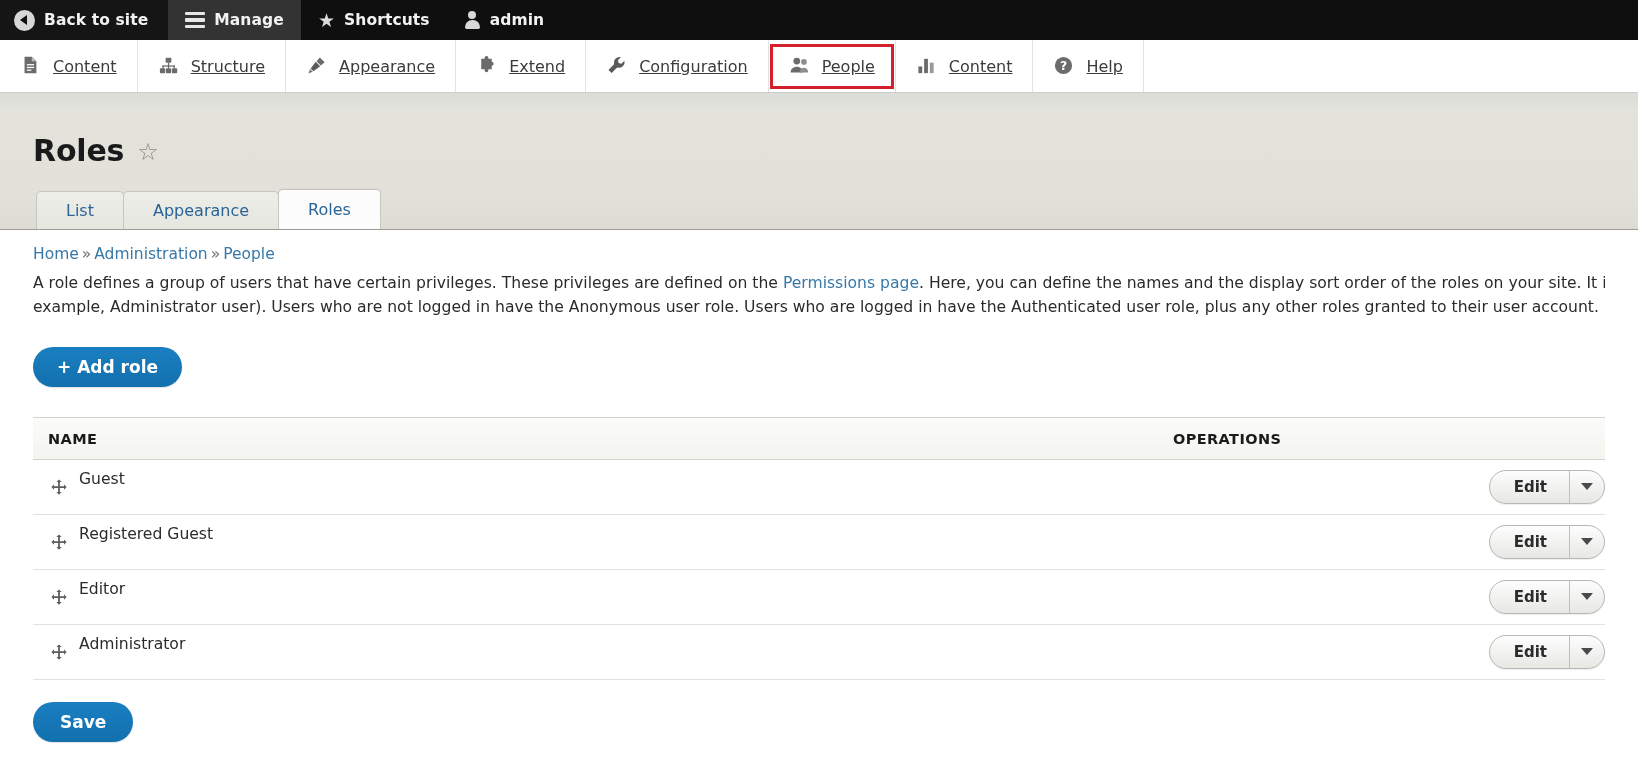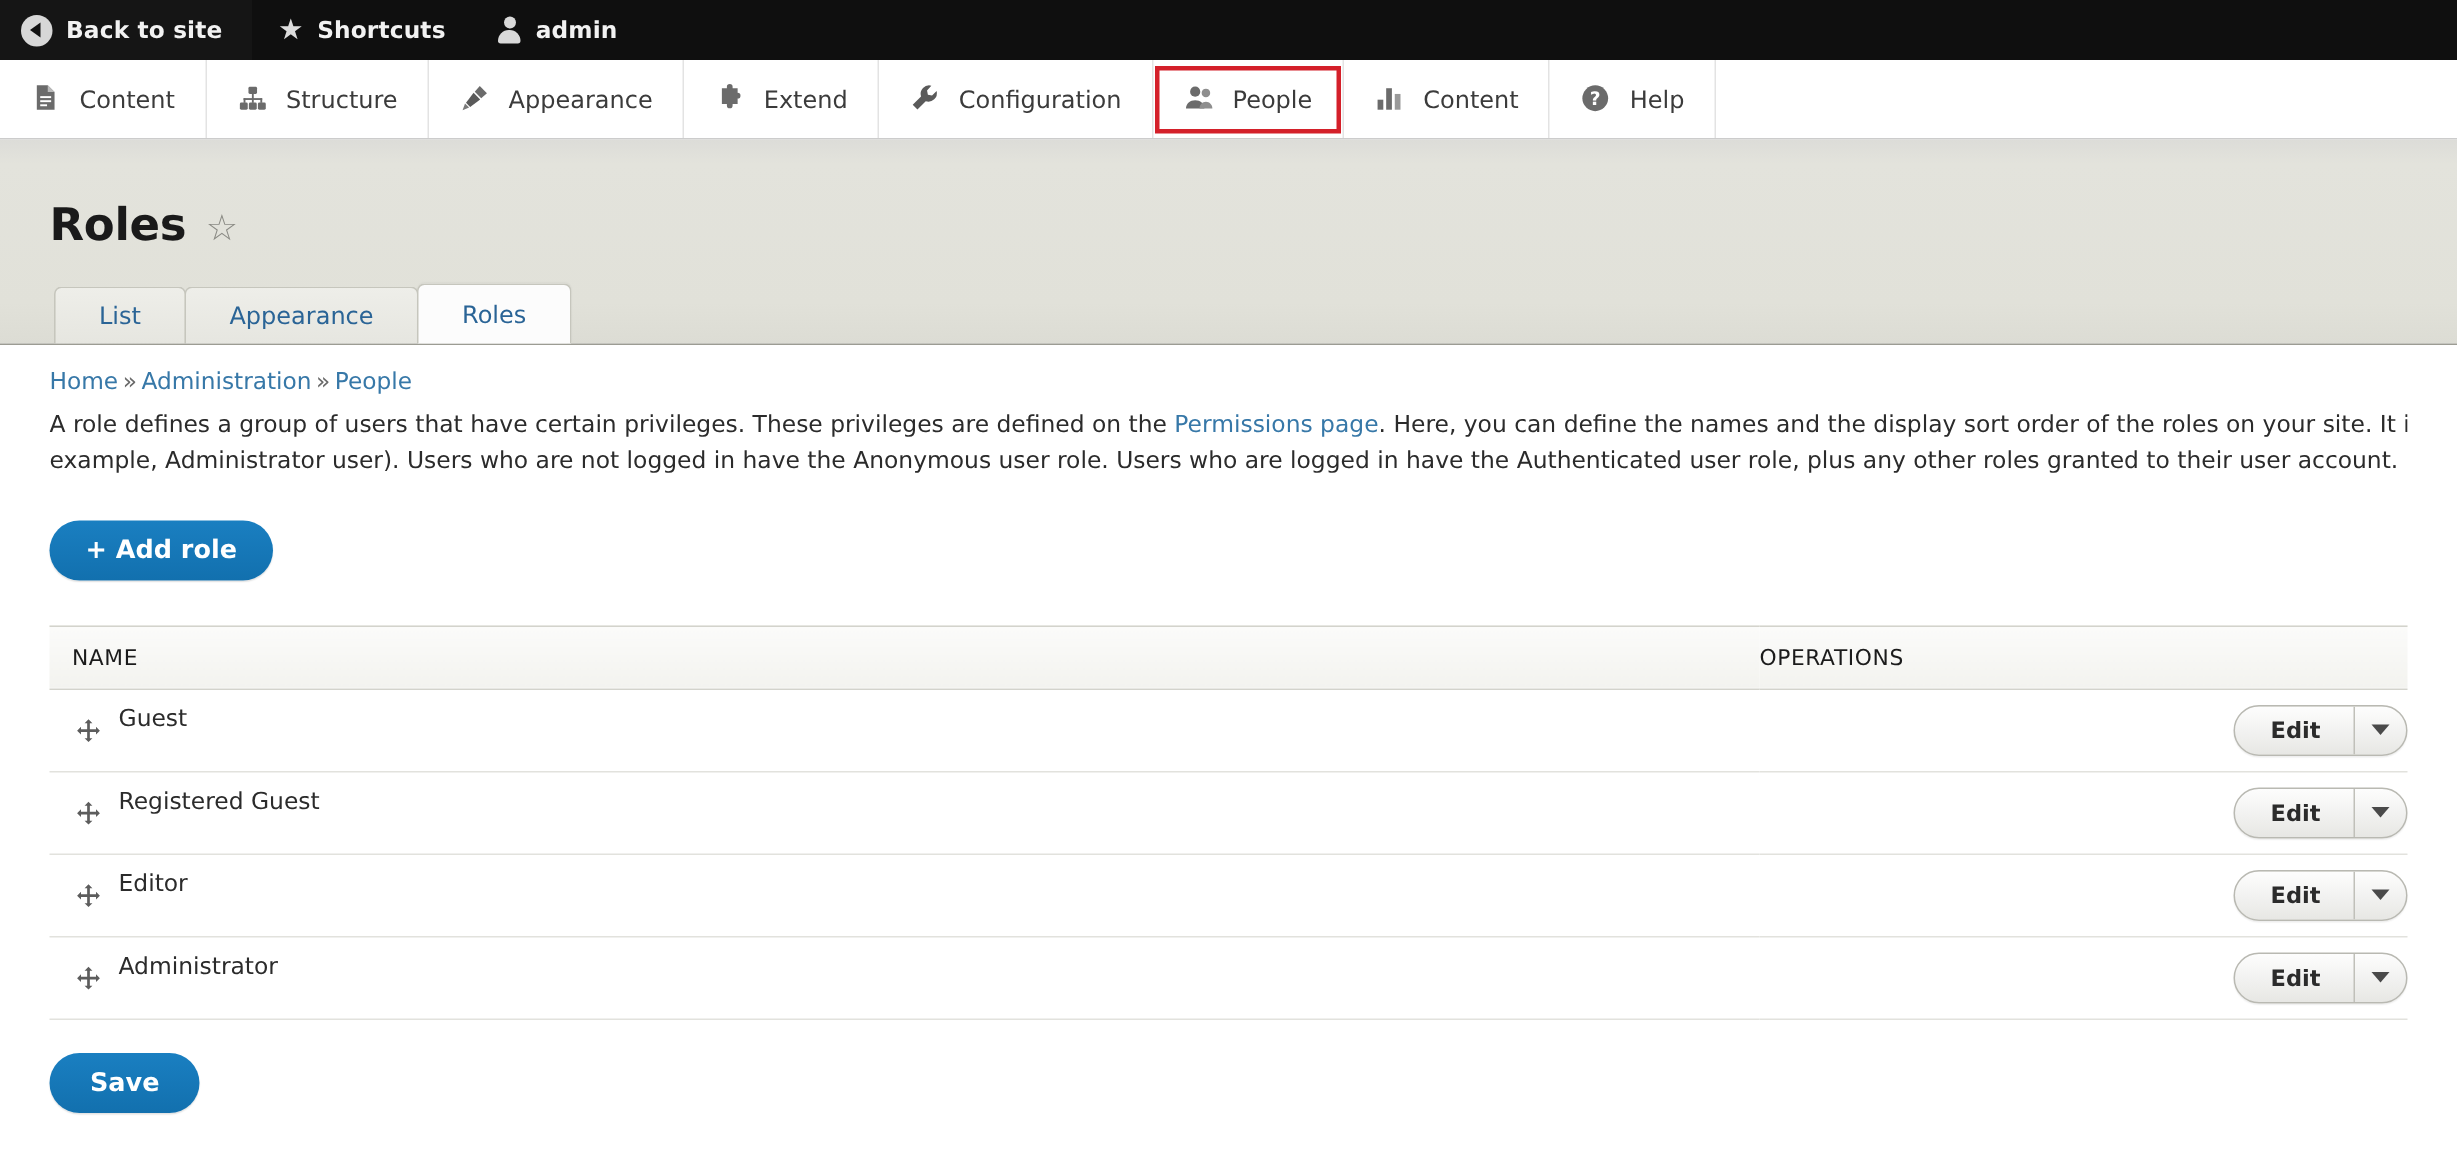--- a/index.html
+++ b/index.html
@@ -85,20 +85,21 @@
     display: flex;
     align-items: center;
     gap: 11px;
     padding: 0 20px;
     font-size: 16px;
     color: #3b3b3b;
     border-right: 1px solid #e3e3e3;
     cursor: pointer;
     position: relative;
     white-space: nowrap;
+    text-decoration: underline;
   }
   .menu-item:first-child { border-left: none; }
   .menu-item.highlighted::after {
     content: "";
     position: absolute;
     left: 1px; right: 1px; top: 4px; bottom: 3px;
     border: 3px solid #d4202a;
     pointer-events: none;
   }
   .menu-item .mico { width: 22px; height: 22px; display: block; }
@@ -213,21 +214,21 @@
   
   table.roles {
     width: 100%;
     border-collapse: collapse;
     margin-top: 30px;
     font-size: 15.5px;
   }
   table.roles thead th {
     text-align: left;
     font-size: 14.5px;
-    font-weight: normal;
+    font-weight: bold;
     letter-spacing: 0.4px;
     color: #1b1b1b;
     padding: 13px 0 12px 0;
     background: linear-gradient(to bottom,#fbfbfa,#f3f3ef);
     border-top: 1px solid #d3d3cc;
     border-bottom: 1px solid #d3d3cc;
   }
   table.roles thead th.col-name { padding-left: 15px; }
   table.roles thead th.col-ops { padding-right: 0; }
   table.roles tbody td {
@@ -316,20 +317,30 @@
 </head>
 <body>
 
 <div class="admin-bar">
   <div class="admin-bar-item backsite">
     <span class="glyph">
         <span class="ico-back"></span>
       </span>
     <span>Back to site</span>
   </div>
+  <div class="admin-bar-item active">
+    <span class="glyph">
+      <span class="ico-hamburger">
+          <i></i>
+          <i></i>
+          <i></i>
+        </span>
+    </span>
+    <span>Manage</span>
+  </div>
   <div class="admin-bar-item">
     <span class="glyph ico-star">★</span>
     <span>Shortcuts</span>
   </div>
   <div class="admin-bar-item">
     <span class="glyph">
         <span class="ico-person"></span>
       </span>
     <span>admin</span>
   </div>

